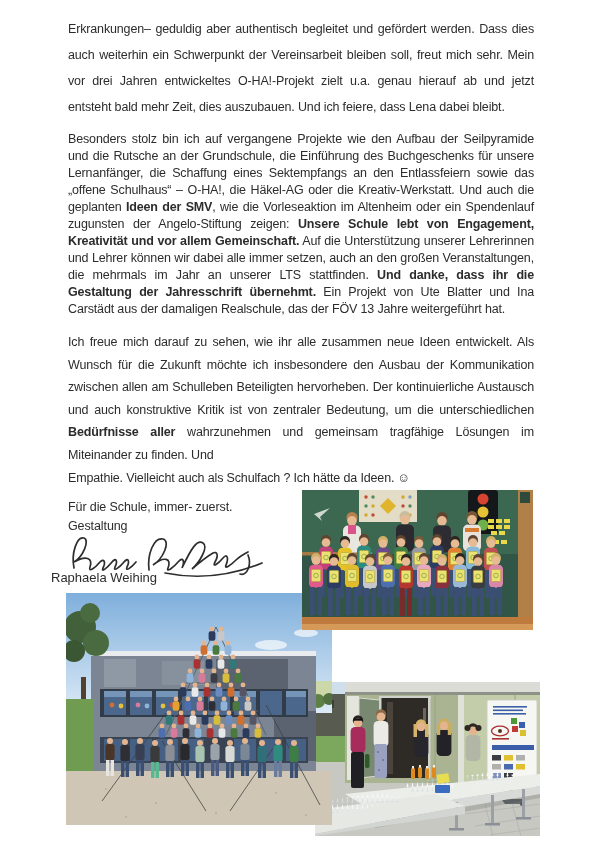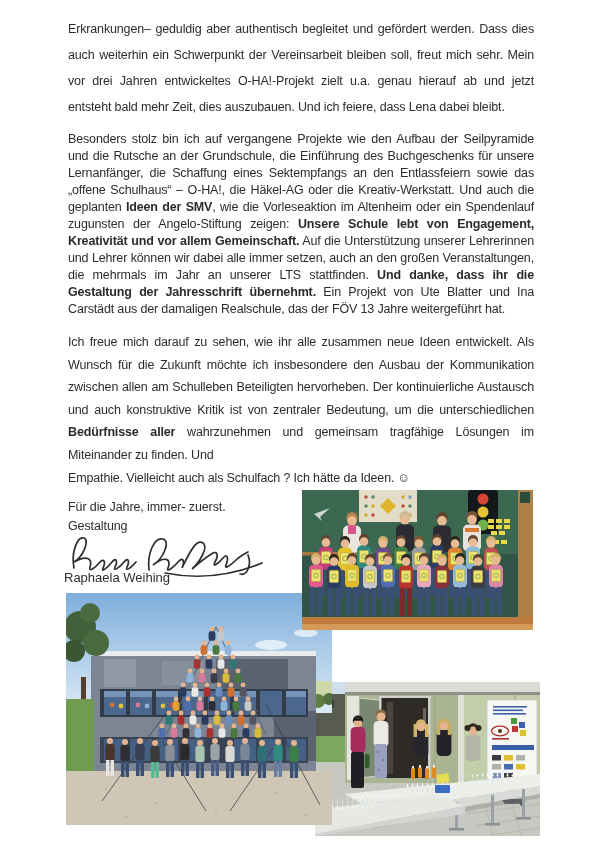--- a/index.html
+++ b/index.html
@@ -8,38 +8,38 @@
   .text-block{position:absolute;left:68px;top:16px;width:466px;}
   .p{margin:0;text-align:justify;font-size:12.5px;letter-spacing:-0.15px;color:#2c2c2c;}
   .p1{line-height:26px;margin-bottom:11px;}
   .p2{line-height:17px;margin-bottom:13px;}
   .p3{line-height:22.6px;}
   .p b{font-weight:bold;}
   .closing{position:absolute;left:68px;font-size:12.5px;letter-spacing:-0.1px;color:#2c2c2c;}
   .closing1{top:500px;}
   .closing2{top:519px;}
   .signature-svg{position:absolute;left:60px;top:529px;width:215px;height:50px;}
-  .sig-name{position:absolute;left:64px;top:570px;font-size:13px;color:#2c2c2c;}
+  .sig-name{position:absolute;left:51px;top:570px;font-size:13px;color:#2c2c2c;}
   .photo{position:absolute;display:block;}
   .photo-classroom{left:302px;top:490px;width:231px;height:140px;z-index:3;}
   .photo-building{left:66px;top:593px;width:266px;height:232px;z-index:2;}
   .photo-sekt{left:315px;top:682px;width:225px;height:154px;z-index:1;}
 </style>
 </head>
 <body>
 
 <div class="page">
 
   <div class="text-block">
     <p class="p p1"><span>Erkrankungen– geduldig aber authentisch begleitet und gefördert werden. Dass dies auch weiterhin ein Schwerpunkt der Vereinsarbeit bleiben soll, freut mich sehr. Mein vor drei Jahren entwickeltes  O-HA!-Projekt zielt u.a. genau hierauf ab und jetzt entsteht bald mehr Zeit, dies auszubauen. Und ich feiere, dass Lena dabei bleibt.</span></p>
     <p class="p p2"><span>Besonders stolz bin ich auf vergangene Projekte  wie den Aufbau der Seilpyramide und die Rutsche an der Grundschule, die Einführung des Buchgeschenks für unsere Lernanfänger, die Schaffung eines Sektempfangs an den Entlassfeiern sowie das „offene Schulhaus“ – O-HA!, die Häkel-AG oder die Kreativ-Werkstatt. Und auch die geplanten </span><b>Ideen der SMV</b><span>, wie die Vorleseaktion im Altenheim oder ein Spendenlauf zugunsten der Angelo-Stiftung zeigen: </span><b>Unsere Schule lebt von Engagement, Kreativität und vor allem Gemeinschaft.</b><span> Auf die Unterstützung unserer Lehrerinnen und Lehrer können wir dabei alle immer setzen, auch an den großen Veranstaltungen, die mehrmals im Jahr an unserer LTS stattfinden. </span><b>Und danke, dass ihr die Gestaltung der Jahresschrift übernehmt.</b><span> Ein Projekt von Ute Blatter und Ina Carstädt aus der damaligen Realschule, das der FÖV 13 Jahre weitergeführt hat.</span></p>
     <p class="p p3"><span>Ich freue mich darauf zu sehen, wie ihr alle zusammen  neue Ideen entwickelt. Als Wunsch für die Zukunft möchte ich  insbesondere den Ausbau der Kommunikation zwischen allen am Schulleben Beteiligten hervorheben. Der kontinuierliche Austausch und auch konstruktive Kritik  ist von zentraler Bedeutung, um die unterschiedlichen </span><b>Bedürfnisse aller</b><span> wahrzunehmen und gemeinsam tragfähige Lösungen im Miteinander zu finden. Und</span><br><span>Empathie. Vielleicht auch als Schulfach ? Ich hätte da  Ideen.  ☺</span></p>
   </div>
 
-  <div class="closing closing1">Für die Jahre, immer- zuerst.</div>
+  <div class="closing closing1">Für die Schule, immer- zuerst.</div>
   <div class="closing closing2">Gestaltung</div>
 
   <svg class="signature-svg" viewBox="0 0 205 50" aria-hidden="true">
     <g fill="none" stroke="#1c1c1c" stroke-width="1.7" stroke-linecap="round" opacity="0.92">
       <path d="M9,39 C6,24 12,7 19,9 C25,11 18,28 9,33 C21,26 28,29 25,38 C23,44 30,39 35,33 C39,29 41,33 38,39 C36,44 42,39 47,33 C51,28 53,32 50,38 C48,43 54,39 59,33 C63,28 65,32 62,38 C60,43 66,39 71,33"></path>
       <path d="M84,41 C82,25 89,8 98,10 C106,12 98,30 88,36 C99,27 107,29 103,39 C101,44 108,39 114,32 C118,28 120,32 117,39 C126,20 132,10 138,14 C144,18 134,34 127,40 C136,32 143,27 148,24 C152,22 154,26 150,33 C147,39 153,35 158,29 C162,24 164,29 161,36 C159,41 166,36 171,31 C175,27 179,25 183,23"></path>
       <path d="M100,44 C130,50 163,48 197,34"></path>
       <path d="M183,26 C187,36 182,47 175,45"></path>
     </g>
   </svg>

